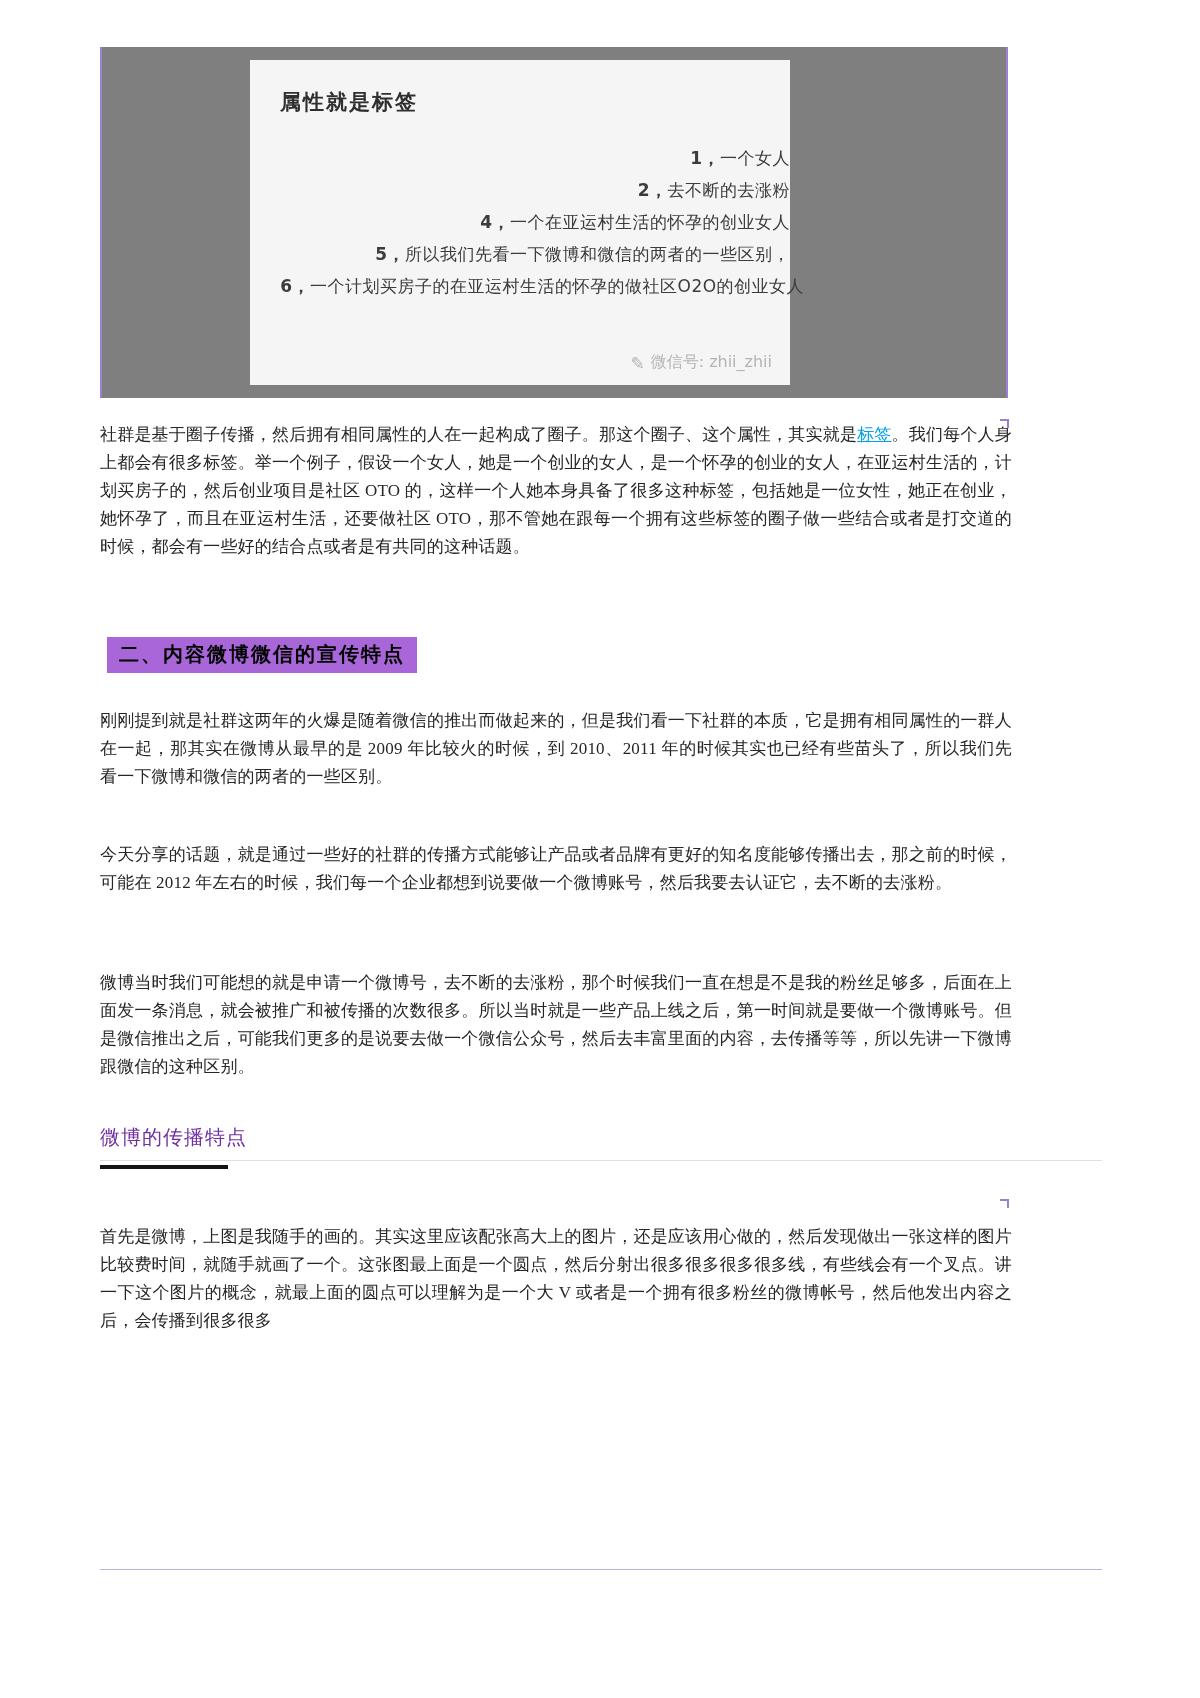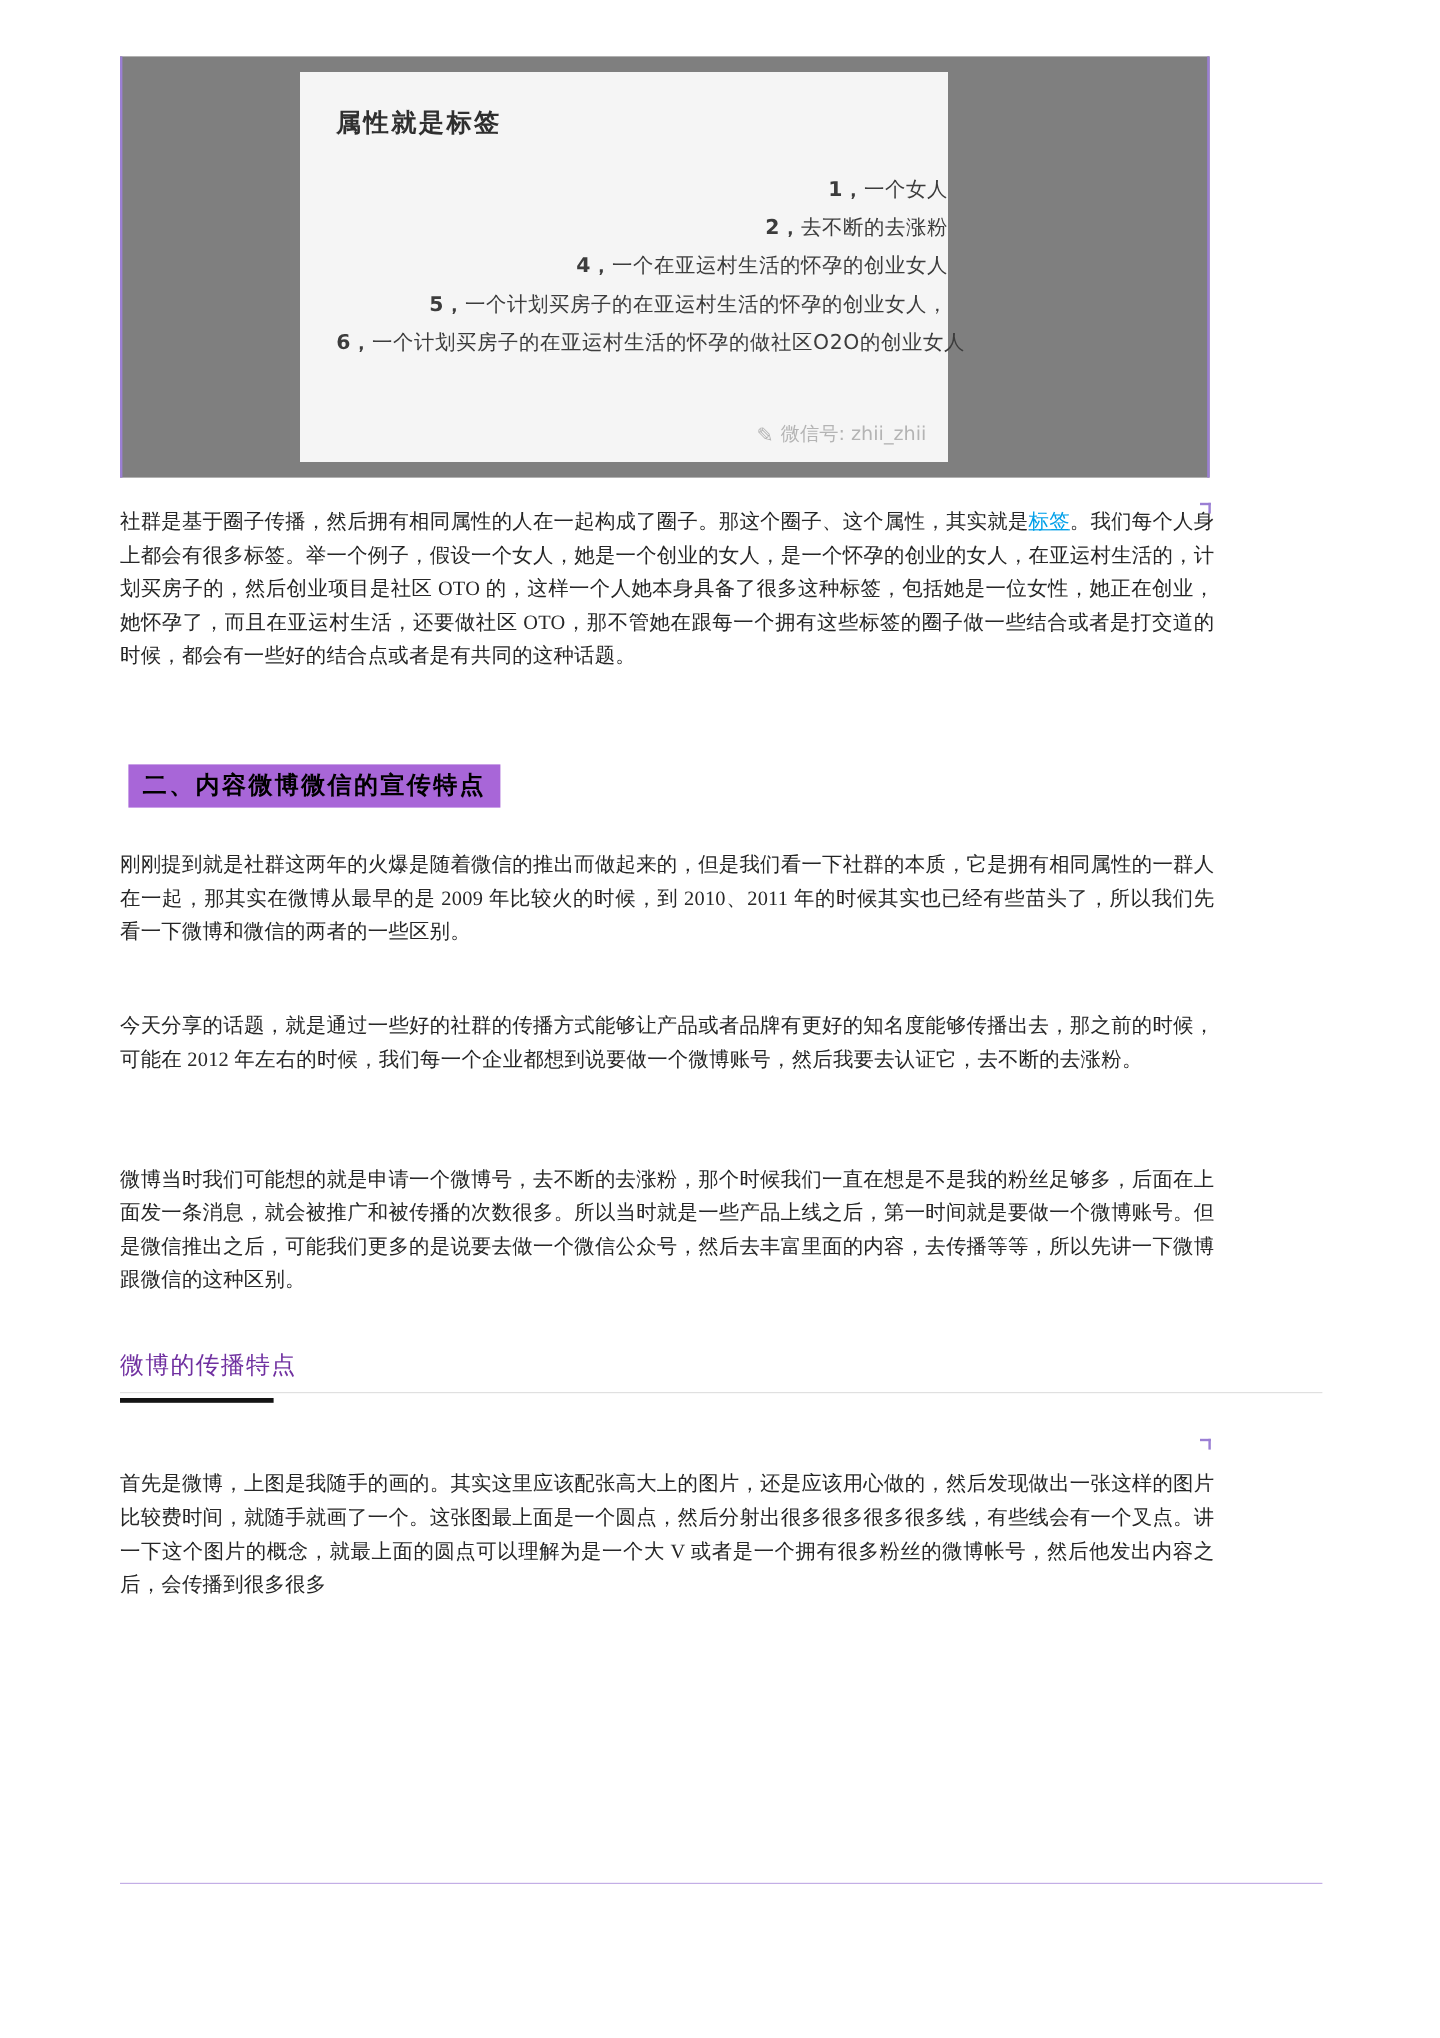--- a/index.html
+++ b/index.html
@@ -154,21 +154,21 @@
 
 <div class="page">
 
   <div class="figure-frame">
     <div class="figure-inner">
       <div class="figure-title">属性就是标签</div>
       <div class="figure-list">
         <div class="fig-item"><span class="fig-num">1，</span><span>一个女人</span></div>
         <div class="fig-item"><span class="fig-num">2，</span><span>去不断的去涨粉</span></div>
         <div class="fig-item"><span class="fig-num">4，</span><span>一个在亚运村生活的怀孕的创业女人</span></div>
-        <div class="fig-item"><span class="fig-num">5，</span><span>一个计划买房子的在亚运村生活的怀孕的创业女人，</span></div>
+        <div class="fig-item"><span class="fig-num">5，</span><span>所以我们先看一下微博和微信的两者的一些区别，</span></div>
         <div class="fig-item"><span class="fig-num">6，</span><span>一个计划买房子的在亚运村生活的怀孕的做社区O2O的创业女人</span></div>
       </div>
       <div class="figure-watermark">
         <span class="wm-icon">✎</span>
         <span>微信号: zhii_zhii</span>
       </div>
     </div>
   </div>
 
   <span class="corner-mark mark-1"></span>

